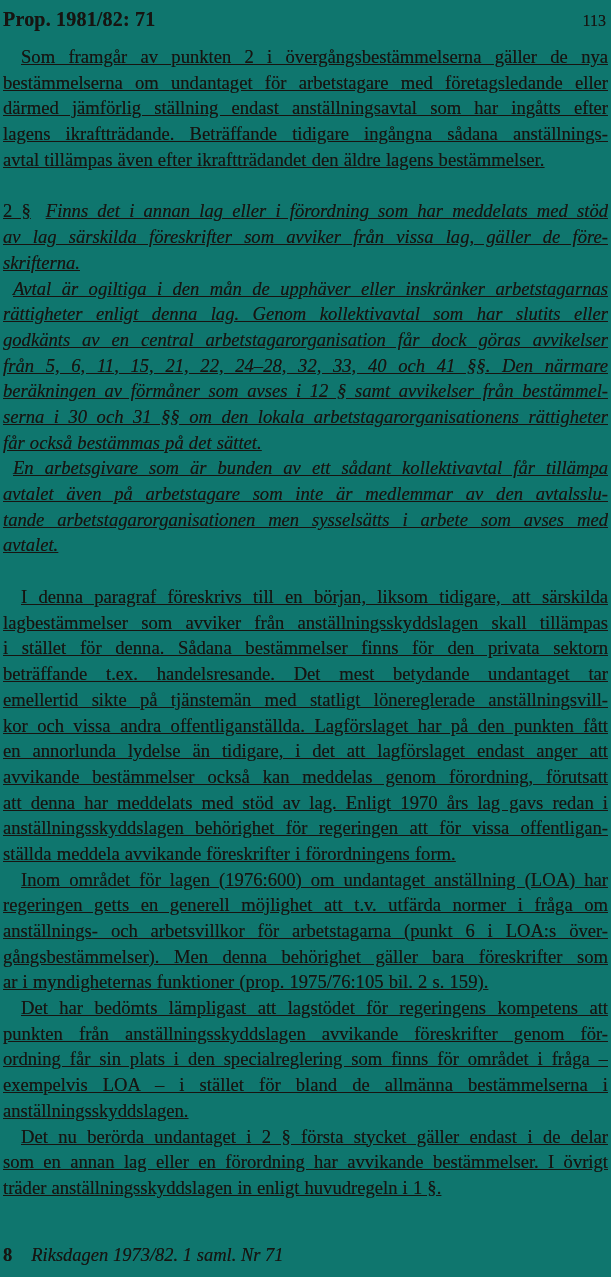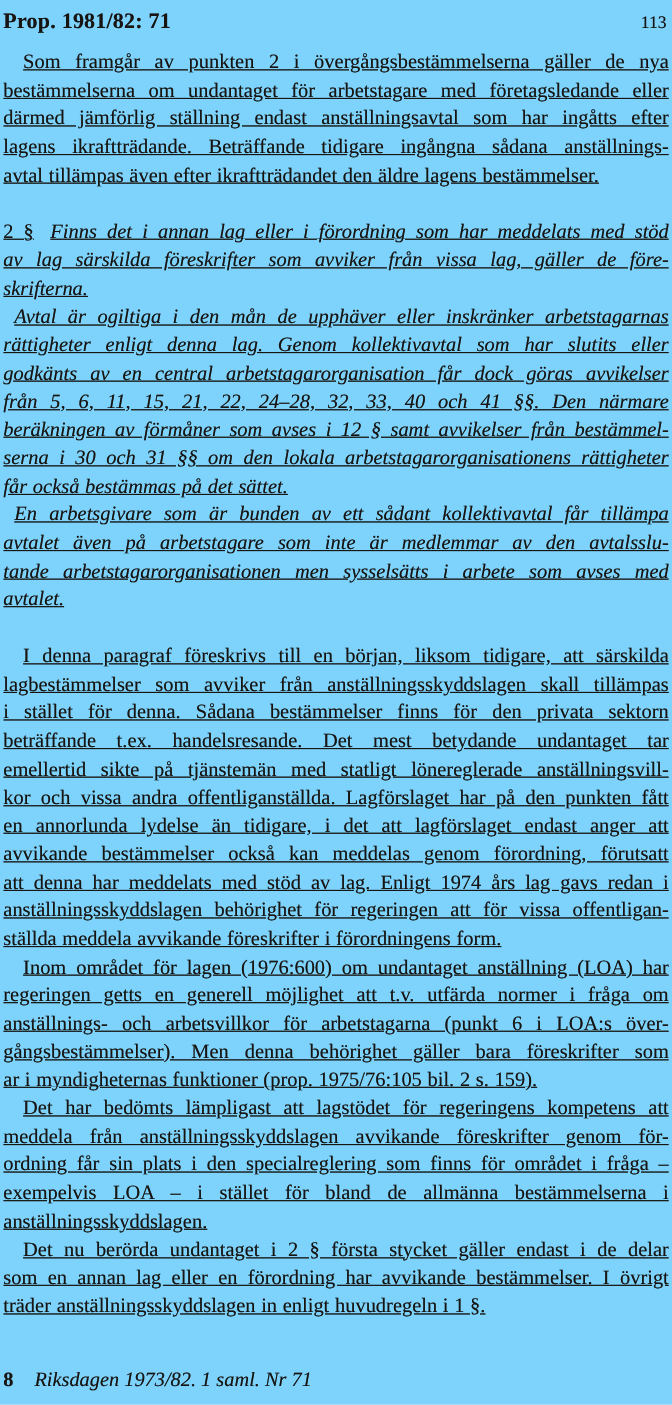--- a/index.html
+++ b/index.html
@@ -6,21 +6,21 @@
     margin: 0;
     padding: 0;
     background: #e8e8e8;
   }
   .page {
     position: relative;
     width: 611px;
     height: 1277px;
     margin: 0;
     box-sizing: border-box;
-    background: #7dd3fc;
+    background: #0f766e;
     color: #171411;
     font-family: "Liberation Serif", "DejaVu Serif", serif;
     padding: 8px 3px 0 3px;
     overflow: hidden;
     text-shadow: 0 0 0.4px rgba(20,16,12,0.55);
   }
   .header {
     display: flex;
     justify-content: space-between;
     align-items: baseline;
@@ -117,34 +117,34 @@
       </div>
       <div class="para gap">
         <div class="line indent">I denna paragraf föreskrivs till en början, liksom tidigare, att särskilda</div>
         <div class="line">lagbestämmelser som avviker från anställningsskyddslagen skall tillämpas</div>
         <div class="line">i stället för denna. Sådana bestämmelser finns för den privata sektorn</div>
         <div class="line">beträffande t.ex. handelsresande. Det mest betydande undantaget tar</div>
         <div class="line">emellertid sikte på tjänstemän med statligt lönereglerade anställningsvill-</div>
         <div class="line">kor och vissa andra offentliganställda. Lagförslaget har på den punkten fått</div>
         <div class="line">en annorlunda lydelse än tidigare, i det att lagförslaget endast anger att</div>
         <div class="line">avvikande bestämmelser också kan meddelas genom förordning, förutsatt</div>
-        <div class="line">att denna har meddelats med stöd av lag. Enligt 1974 års lag gavs redan i</div>
+        <div class="line">att denna har meddelats med stöd av lag. Enligt 1970 års lag gavs redan i</div>
         <div class="line">anställningsskyddslagen behörighet för regeringen att för vissa offentligan-</div>
         <div class="line last">ställda meddela avvikande föreskrifter i förordningens form.</div>
       </div>
       <div class="para">
         <div class="line indent">Inom området för lagen (1976:600) om undantaget anställning (LOA) har</div>
         <div class="line">regeringen getts en generell möjlighet att t.v. utfärda normer i fråga om</div>
         <div class="line">anställnings- och arbetsvillkor för arbetstagarna (punkt 6 i LOA:s över-</div>
         <div class="line">gångsbestämmelser). Men denna behörighet gäller bara föreskrifter som</div>
         <div class="line last">ar i myndigheternas funktioner (prop. 1975/76:105 bil. 2 s. 159).</div>
       </div>
       <div class="para">
         <div class="line indent">Det har bedömts lämpligast att lagstödet för regeringens kompetens att</div>
-        <div class="line">meddela från anställningsskyddslagen avvikande föreskrifter genom för-</div>
+        <div class="line">punkten från anställningsskyddslagen avvikande föreskrifter genom för-</div>
         <div class="line">ordning får sin plats i den specialreglering som finns för området i fråga –</div>
         <div class="line">exempelvis LOA – i stället för bland de allmänna bestämmelserna i</div>
         <div class="line last">anställningsskyddslagen.</div>
       </div>
       <div class="para">
         <div class="line indent">Det nu berörda undantaget i 2 § första stycket gäller endast i de delar</div>
         <div class="line">som en annan lag eller en förordning har avvikande bestämmelser. I övrigt</div>
         <div class="line last">träder anställningsskyddslagen in enligt huvudregeln i 1 §.</div>
       </div>
     </div>

